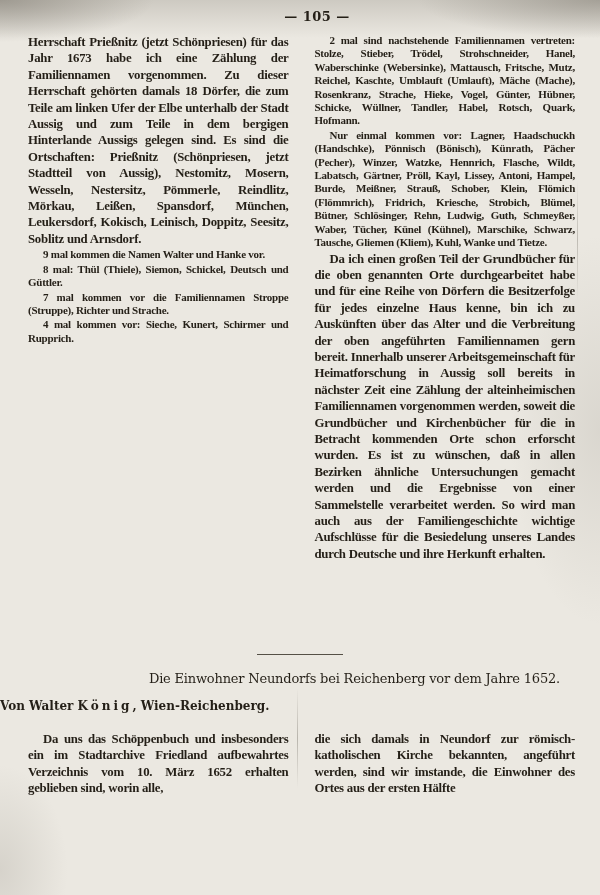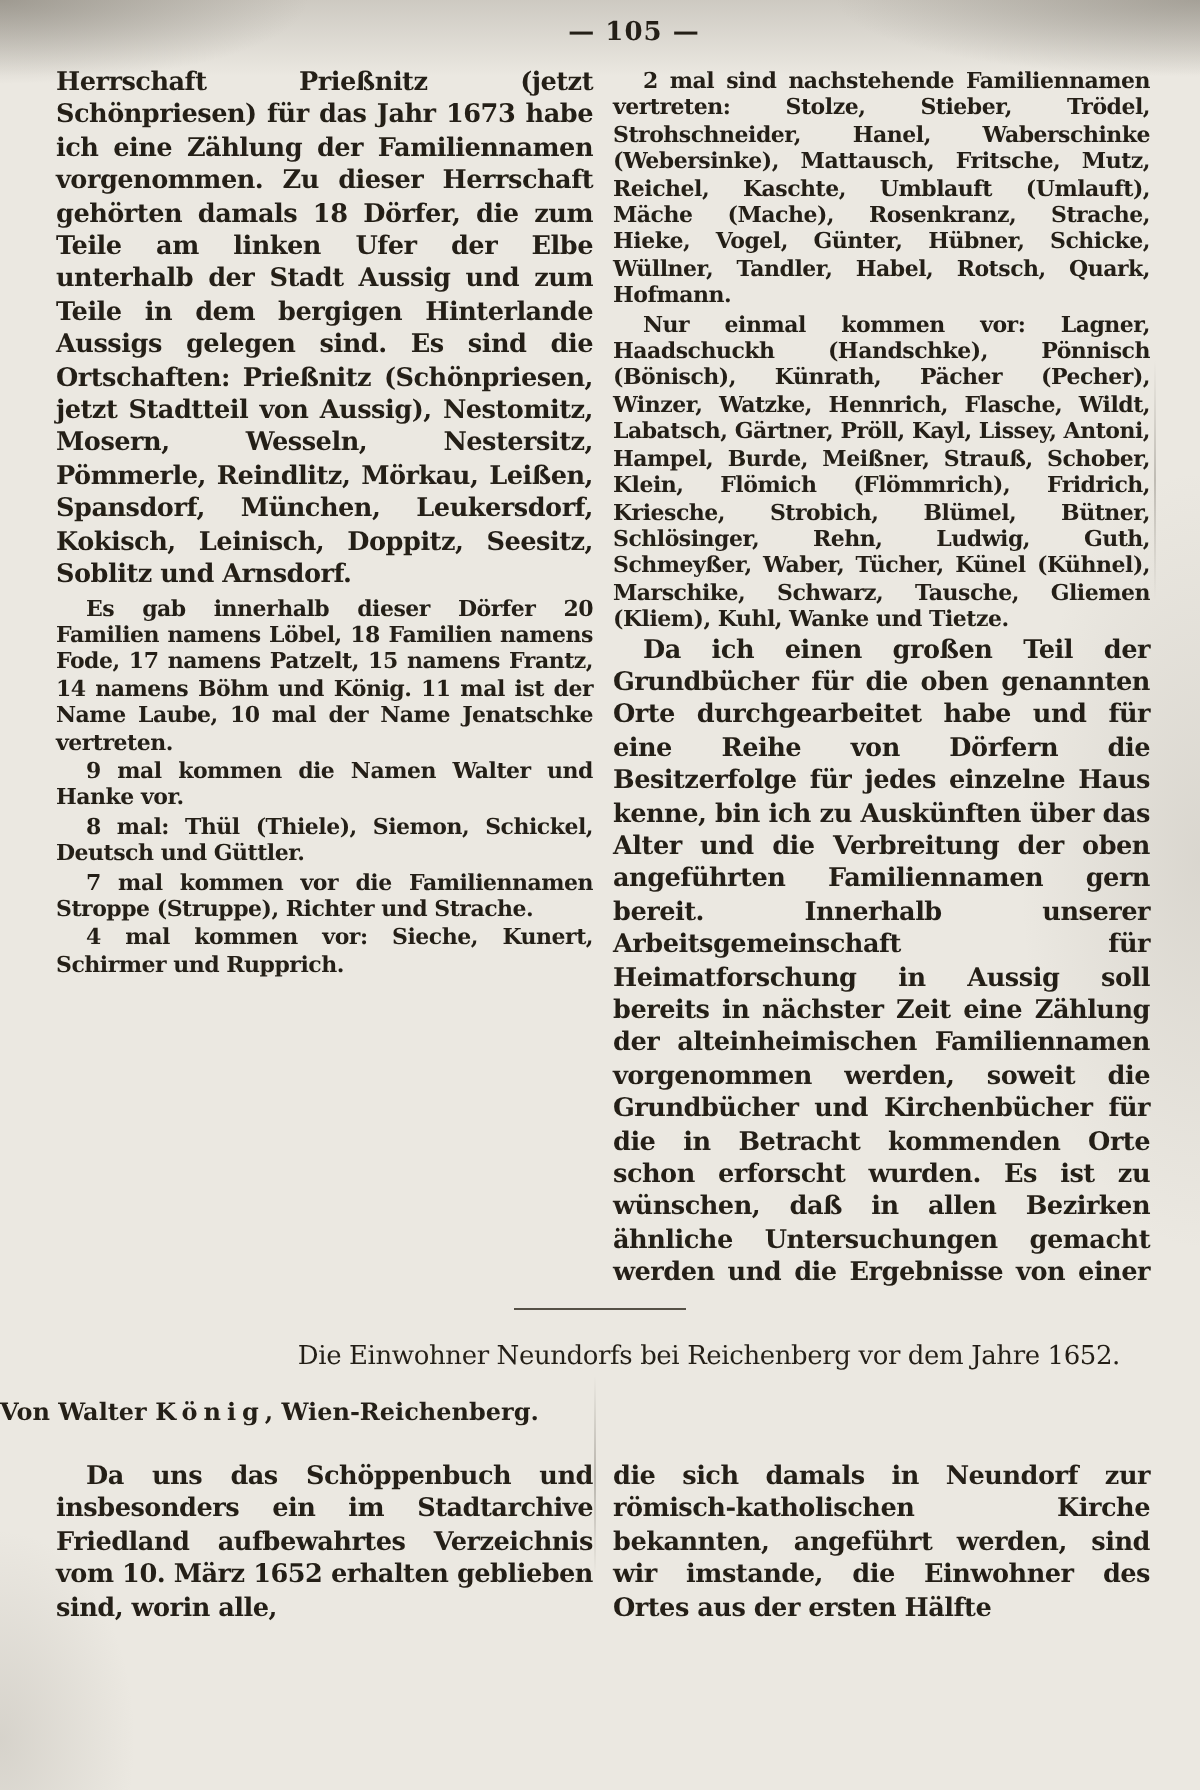--- a/index.html
+++ b/index.html
@@ -26,23 +26,24 @@
   }
   .edge-scratch {
     left:577px; top:180px; width:1px; height:120px;
     background:linear-gradient(180deg, rgba(90,85,75,0), rgba(90,85,75,.3), rgba(90,85,75,0));
   }
   .page-number {
     text-align:center; padding-top:9px;
     font-weight:bold; font-size:13px; letter-spacing:.5px;margin-left:34px;
   }
   .columns {
-    display:flex; gap:10px;
+    display:flex; gap:26px;
     padding:10px 25px 0 28px;
     box-sizing:border-box;
+    font-family:Liberation Serif, serif;
   }
   .columns.top { height:622px; overflow:hidden; }
   .col { flex:1; min-width:0; text-align:justify; }
   p.para { margin:0 0 1px 0; font-weight:bold; letter-spacing:-0.25px; }
   p.normal { font-size:12.8px; line-height:16.4px; }
   p.small  { font-size:11px;   line-height:13.4px; }
   p.indent { text-indent:15px; }
   .divider {
     width:86px; height:0; border-top:1.2px solid #555046;
     margin:8px auto 10px auto;
@@ -65,21 +66,20 @@
 <div class="page">
 
   <div class="artifact fold-line"></div>
   <div class="artifact edge-scratch"></div>
 
   <div class="page-number">— 105 —</div>
 
   <div class="columns top">
     <div class="col">
         <p class="para normal">Herrschaft Prießnitz (jetzt Schönpriesen) für das Jahr 1673 habe ich eine Zählung der Familiennamen vorgenommen. Zu dieser Herrschaft gehörten damals 18 Dörfer, die zum Teile am linken Ufer der Elbe unterhalb der Stadt Aussig und zum Teile in dem bergigen Hinterlande Aussigs gelegen sind. Es sind die Ortschaften: Prießnitz (Schönpriesen, jetzt Stadtteil von Aussig), Nestomitz, Mosern, Wesseln, Nestersitz, Pömmerle, Reindlitz, Mörkau, Leißen, Spansdorf, München, Leukersdorf, Kokisch, Leinisch, Doppitz, Seesitz, Soblitz und Arnsdorf.</p>
-        <p class="para small indent">Es gab innerhalb dieser Dörfer 20 Familien namens Löbel, 18 Familien namens Fode, 17 namens Patzelt, 15 namens Frantz, 14 namens Böhm und König. 11 mal ist der Name Laube, 10 mal der Name Jenatschke vertreten.</p>
         <p class="para small indent">9 mal kommen die Namen Walter und Hanke vor.</p>
         <p class="para small indent">8 mal: Thül (Thiele), Siemon, Schickel, Deutsch und Güttler.</p>
         <p class="para small indent">7 mal kommen vor die Familiennamen Stroppe (Struppe), Richter und Strache.</p>
         <p class="para small indent">4 mal kommen vor: Sieche, Kunert, Schirmer und Rupprich.</p>
       </div>
     <div class="col">
         <p class="para small indent">2 mal sind nachstehende Familiennamen vertreten: Stolze, Stieber, Trödel, Strohschneider, Hanel, Waberschinke (Webersinke), Mattausch, Fritsche, Mutz, Reichel, Kaschte, Umblauft (Umlauft), Mäche (Mache), Rosenkranz, Strache, Hieke, Vogel, Günter, Hübner, Schicke, Wüllner, Tandler, Habel, Rotsch, Quark, Hofmann.</p>
         <p class="para small indent">Nur einmal kommen vor: Lagner, Haadschuckh (Handschke), Pönnisch (Bönisch), Künrath, Pächer (Pecher), Winzer, Watzke, Hennrich, Flasche, Wildt, Labatsch, Gärtner, Pröll, Kayl, Lissey, Antoni, Hampel, Burde, Meißner, Strauß, Schober, Klein, Flömich (Flömmrich), Fridrich, Kriesche, Strobich, Blümel, Bütner, Schlösinger, Rehn, Ludwig, Guth, Schmeyßer, Waber, Tücher, Künel (Kühnel), Marschike, Schwarz, Tausche, Gliemen (Kliem), Kuhl, Wanke und Tietze.</p>
         <p class="para normal indent">Da ich einen großen Teil der Grundbücher für die oben genannten Orte durchgearbeitet habe und für eine Reihe von Dörfern die Besitzerfolge für jedes einzelne Haus kenne, bin ich zu Auskünften über das Alter und die Verbreitung der oben angeführten Familiennamen gern bereit. Innerhalb unserer Arbeitsgemeinschaft für Heimatforschung in Aussig soll bereits in nächster Zeit eine Zählung der alteinheimischen Familiennamen vorgenommen werden, soweit die Grundbücher und Kirchenbücher für die in Betracht kommenden Orte schon erforscht wurden. Es ist zu wünschen, daß in allen Bezirken ähnliche Untersuchungen gemacht werden und die Ergebnisse von einer Sammelstelle verarbeitet werden. So wird man auch aus der Familiengeschichte wichtige Aufschlüsse für die Besiedelung unseres Landes durch Deutsche und ihre Herkunft erhalten.</p>
       </div>

